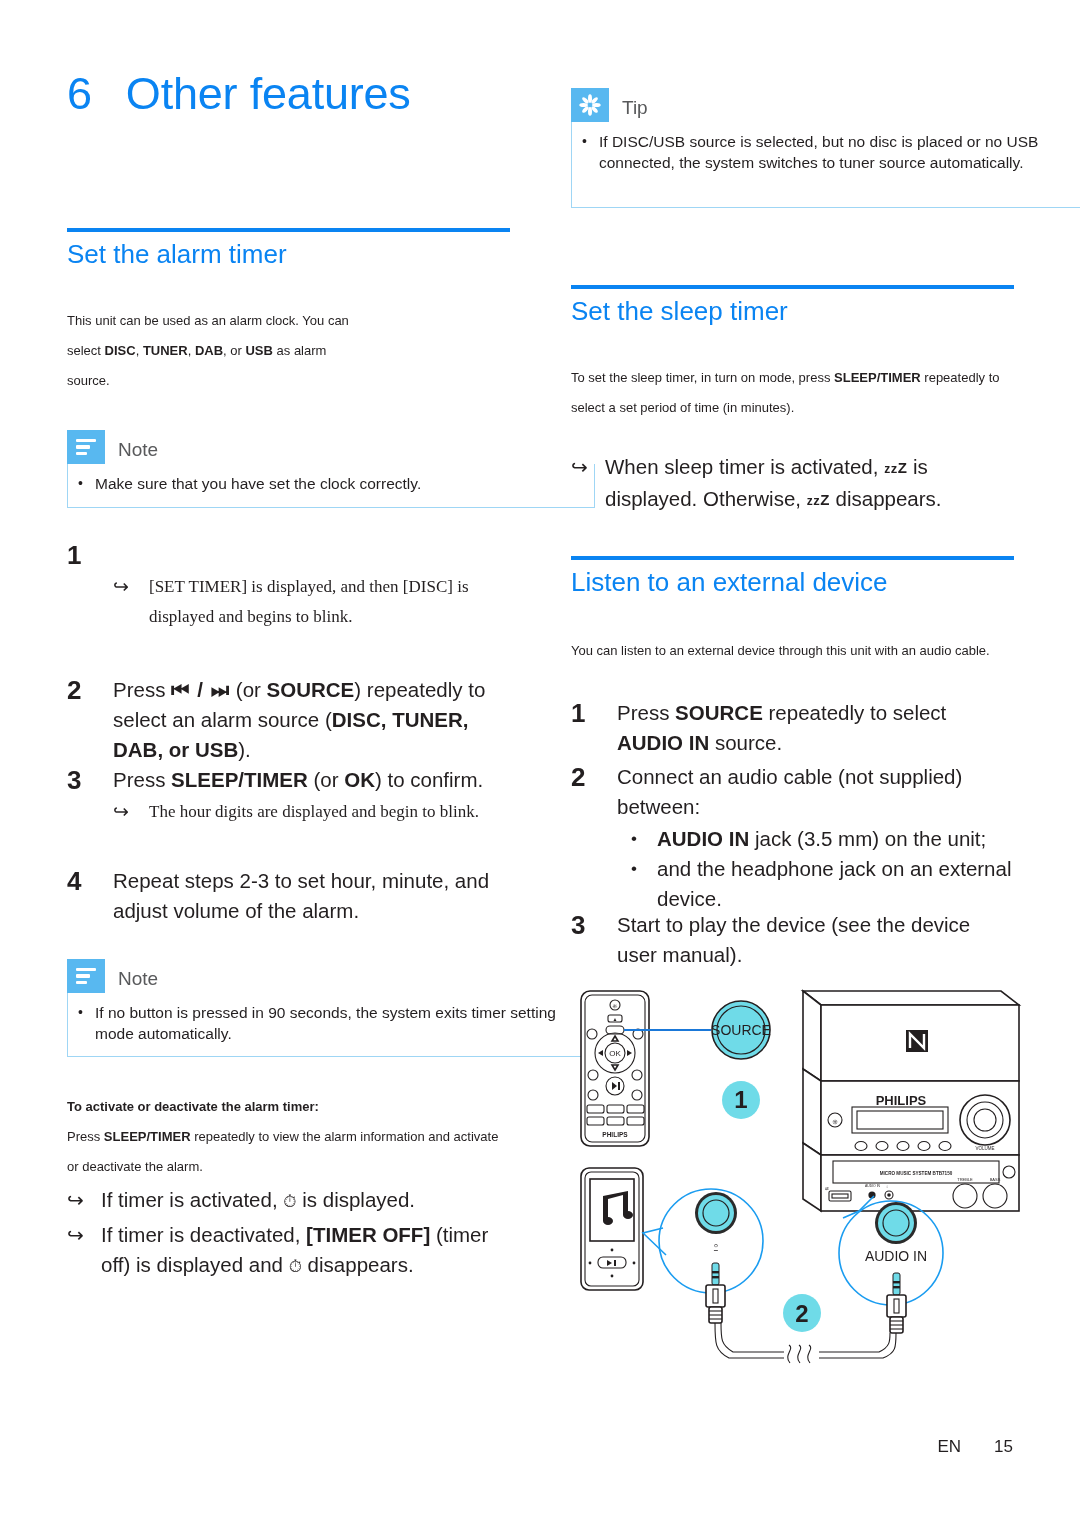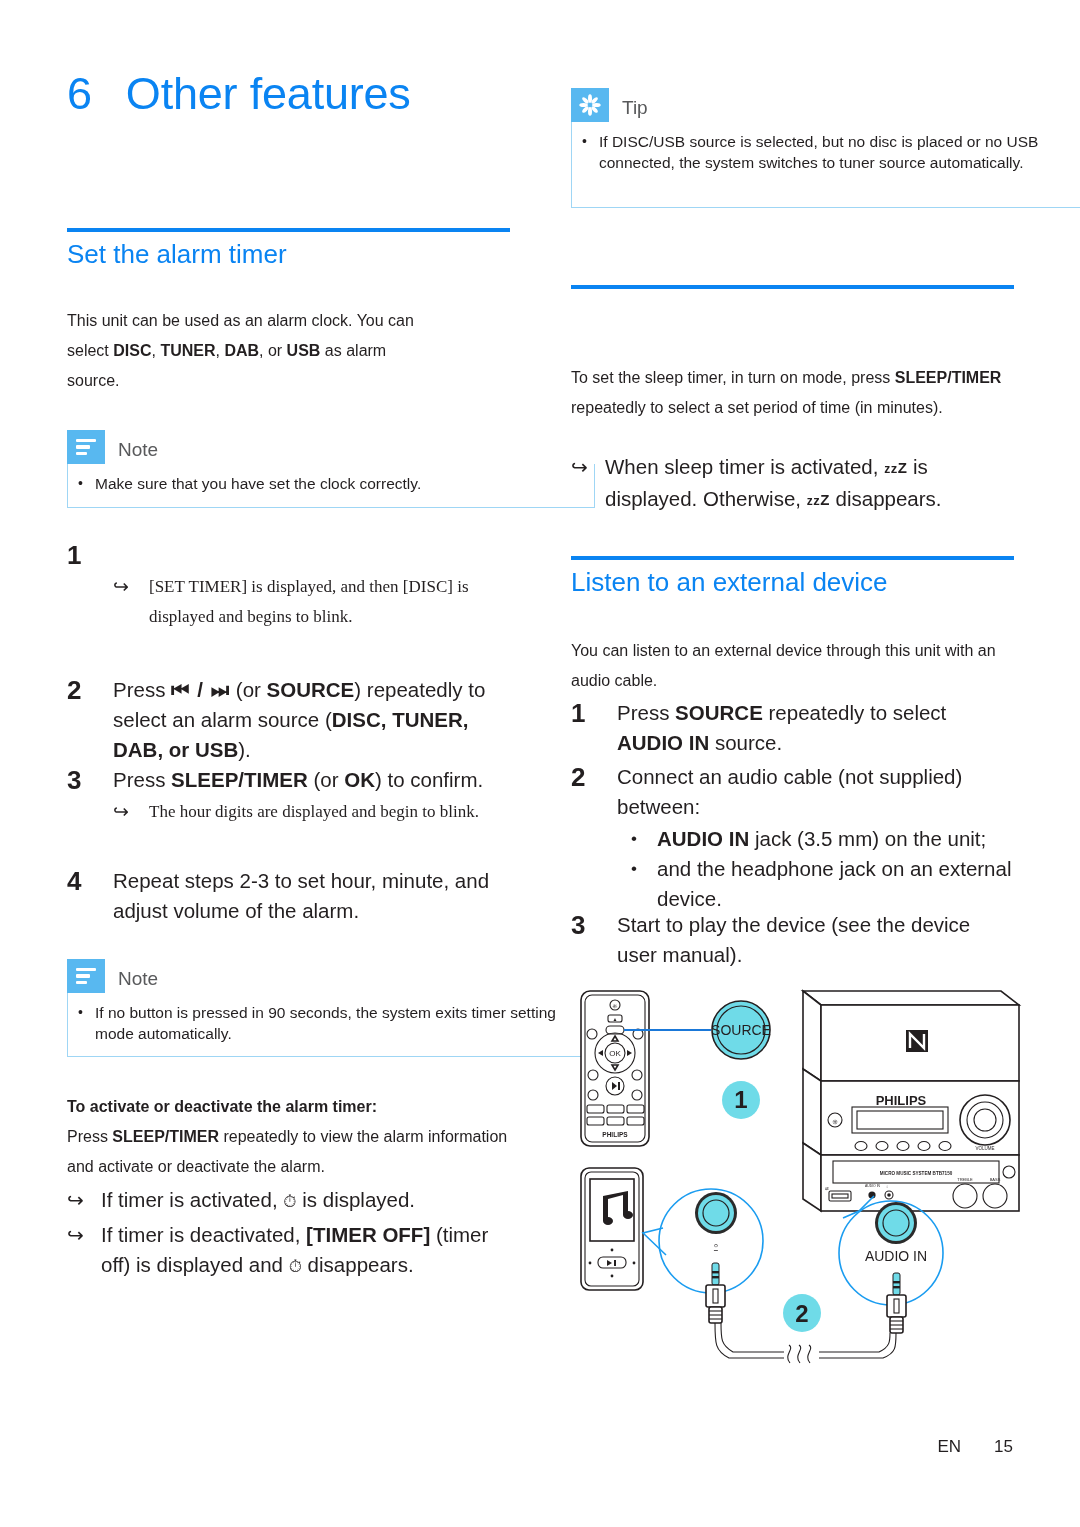--- a/index.html
+++ b/index.html
@@ -50,21 +50,21 @@
   .sec-title {
     color: #0a84f2;
     font-size: 26px;
     font-weight: 400;
     margin-top: 8px;
     line-height: 1.1;
   }
 
   
   .body {
-    font-size: 16px;
+    font-size: 13px;
     line-height: 30px;
     color: #231f20;
     font-weight: 400;
   }
   .body b, b { font-weight: 700; }
 
   
   .callout { width: 528px; }
   .callout-head {
     display: flex;
@@ -326,20 +326,21 @@
       <div class="callout-box" style="height:86px;">
         <div class="callout-item">
           <span class="callout-bullet">•</span>
           <span>If DISC/USB source is selected, but no disc is placed or no USB connected, the system switches to tuner source automatically.</span>
         </div>
       </div>
     </div>
 
     <div style="position:absolute; top:285px; left:0; width:443px;">
       <div class="sec-rule"></div>
+      <div class="sec-title">Set the sleep timer</div>
     </div>
 
     <div class="body" style="position:absolute; top:363px; left:0; width:443px;">
       <span>To set the sleep timer, in turn on mode, press </span><b>SLEEP/TIMER</b><span> repeatedly to select a set period of time (in minutes).</span>
     </div>
 
     <div class="arrow-row" style="position:absolute; top:452px; left:0; width:443px;">
       <span class="arrow-glyph">↪</span>
       <span class="arrow-body"><span>When sleep timer is activated, </span><span class="zzz">z<span class="z2">z</span><span class="z3">Z</span></span><span> is displayed. Otherwise, </span><span class="zzz">z<span class="z2">z</span><span class="z3">Z</span></span><span> disappears.</span></span>
     </div>

